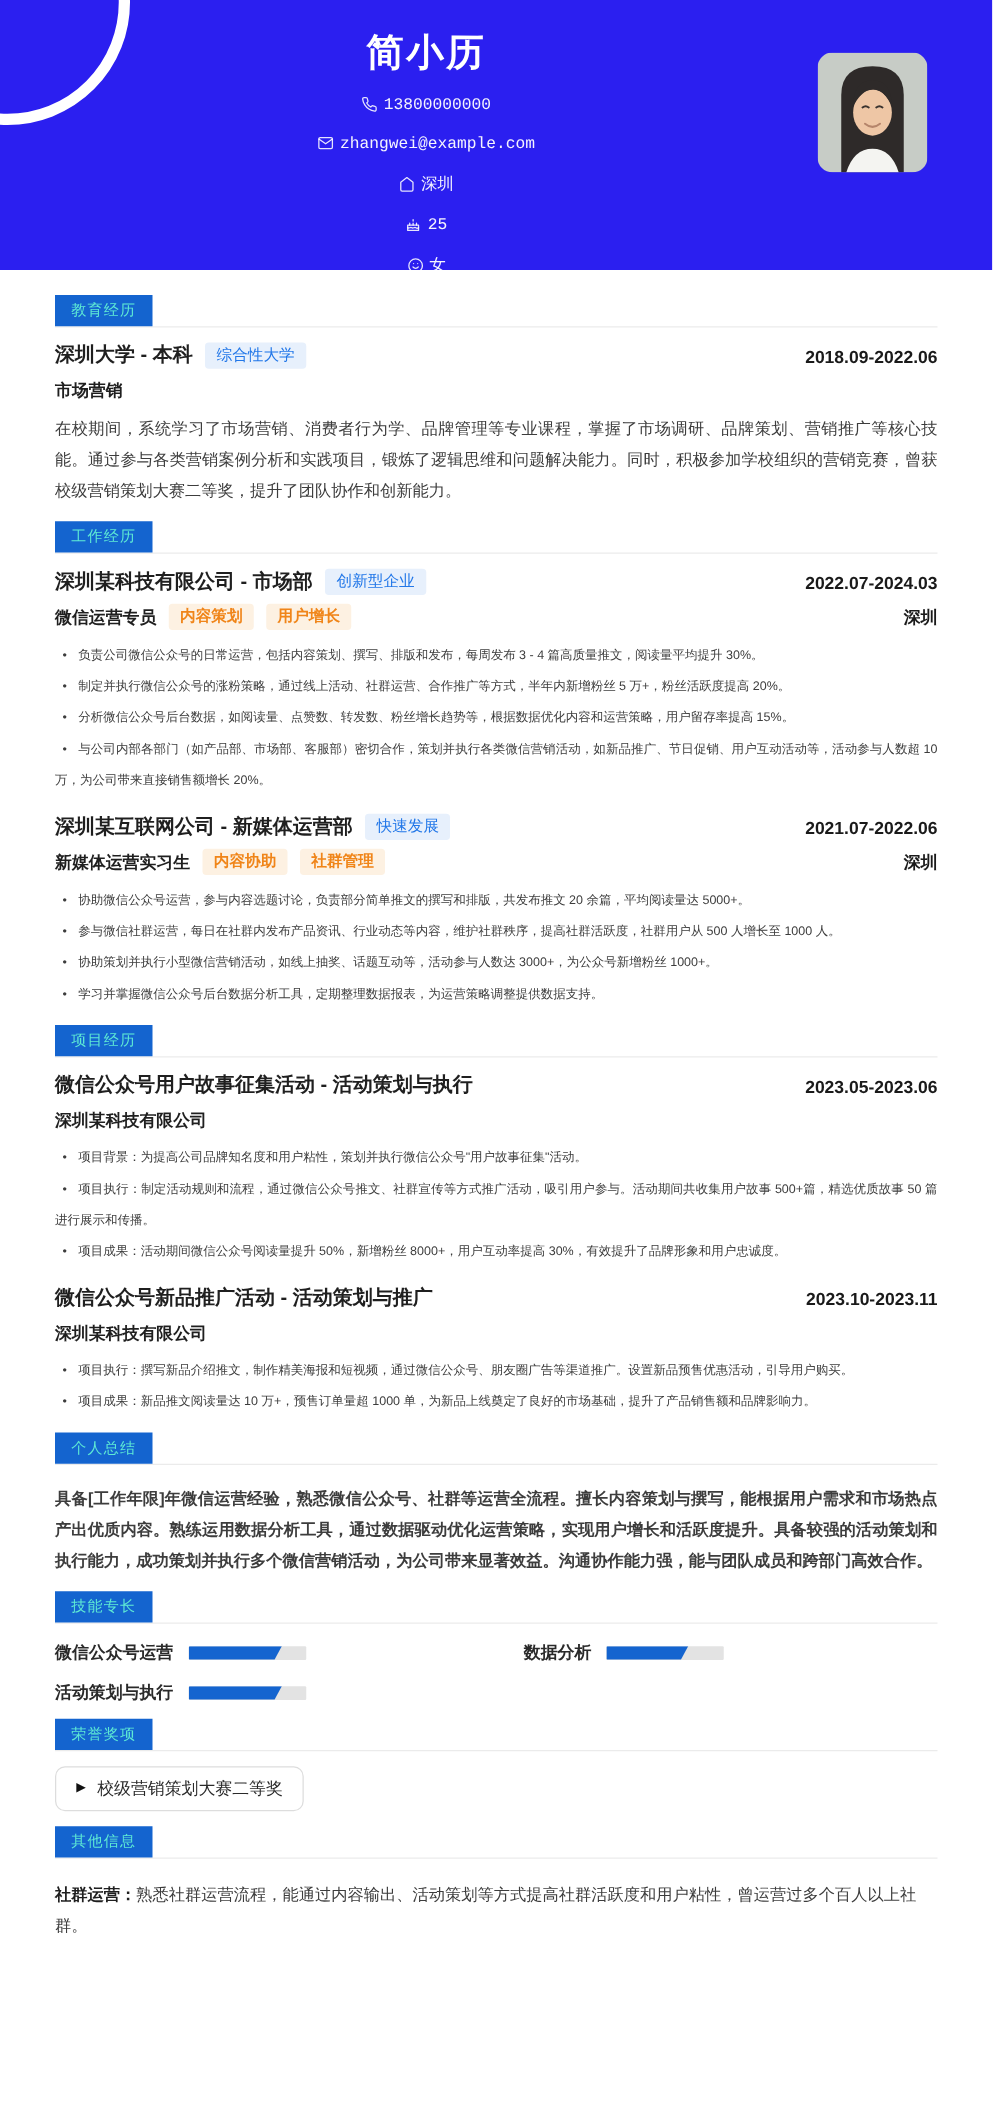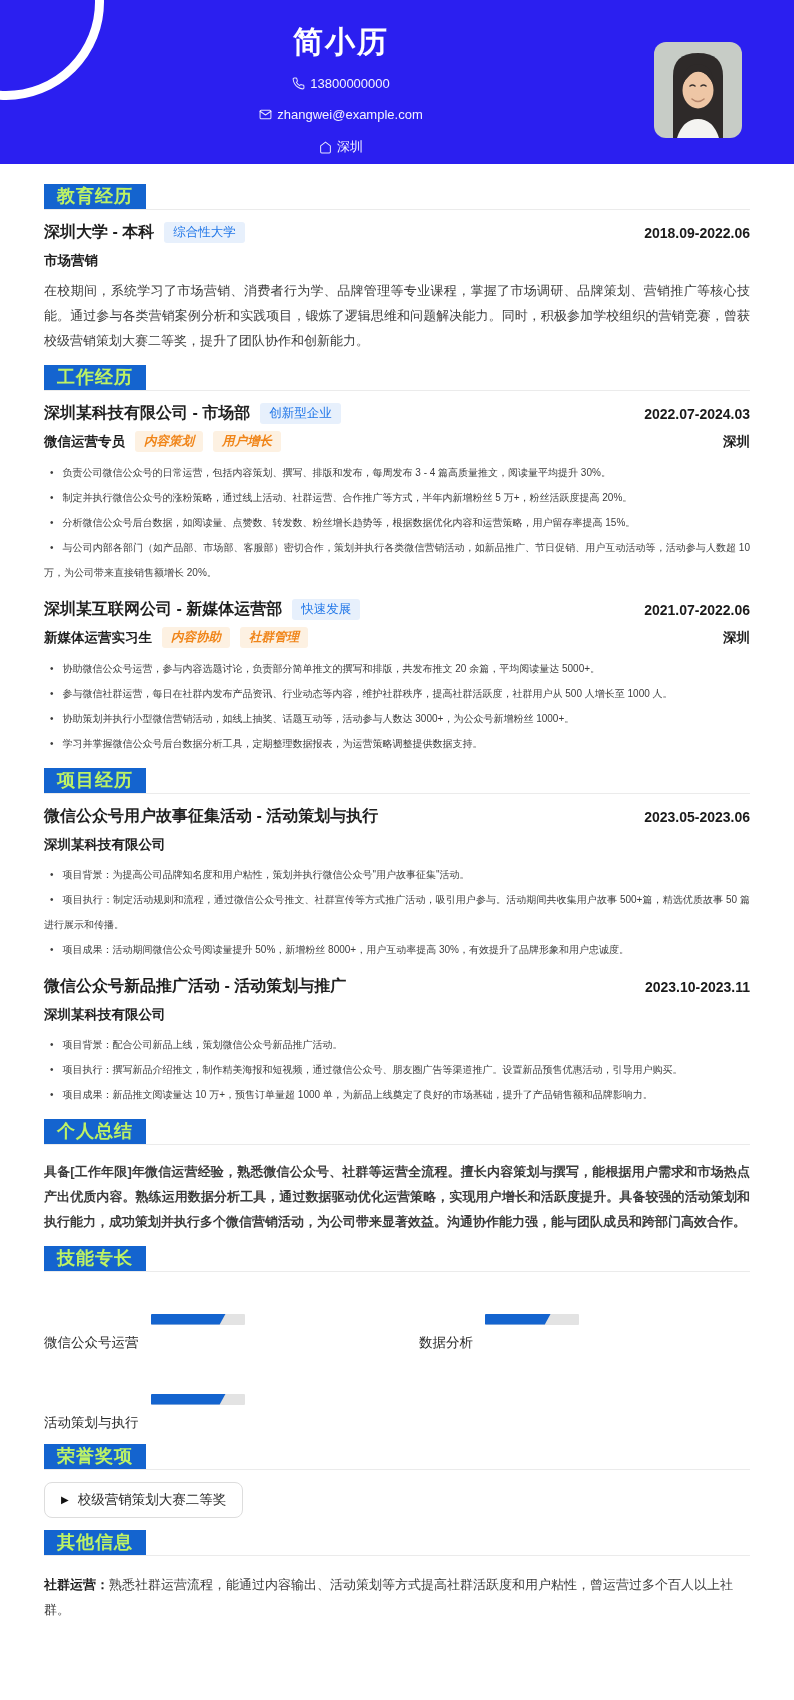--- a/index.html
+++ b/index.html
@@ -12,62 +12,62 @@
     --tag-orange-text:#F08519;
     --bar-track:#E3E3E3;
     --divider:#EBEBEB;
   }
   *{margin:0;padding:0;box-sizing:border-box;}
   html,body{background:#fff;}
   body{font-family:"Liberation Sans","DejaVu Sans",sans-serif;color:#333;}
   .page{width:794px;height:1700px;overflow:hidden;background:#fff;position:relative;margin:0 auto;}
 
   
-  .hdr{position:relative;height:164px;background:var(--header-bg);overflow:hidden;color:#fff;}
+  .hdr{position:relative;height:216px;background:var(--header-bg);overflow:hidden;color:#fff;font-family:Liberation Mono, monospace;}
   .ring{position:absolute;left:-92px;top:-96px;width:196px;height:196px;border:9px solid #fff;border-radius:50%;}
   .hdr-main{position:absolute;left:0;top:0;width:682px;text-align:center;}
   .hdr-title{margin-top:22px;font-size:30px;font-weight:600;letter-spacing:2px;color:#fff;}
   .c-row{margin-top:13px;display:flex;justify-content:center;align-items:center;gap:16px;font-size:13px;color:rgba(255,255,255,0.95);flex-direction:column;}
   .c-row.second{margin-top:9px;}
   .c-item{display:inline-flex;align-items:center;gap:5px;white-space:nowrap;}
   .c-item svg{width:13px;height:13px;stroke:rgba(255,255,255,0.88);fill:none;stroke-width:1.9;stroke-linecap:round;stroke-linejoin:round;}
   .photo{position:absolute;right:52px;top:42px;width:88px;height:96px;border-radius:12px;overflow:hidden;}
   .photo svg{display:block;width:100%;height:100%;}
 
   
   .bodyc{padding:8px 44px 30px 44px;}
   .section{margin-top:12px;}
   .sec-hdr{border-bottom:1px solid var(--divider);line-height:0;}
-  .sec-badge{position:relative;display:inline-block;background:var(--accent);color:#bef264;font-size:18px;font-weight:bold;line-height:17px;padding:4px 13px;letter-spacing:1px;}
+  .sec-badge{position:relative;display:inline-block;background:var(--accent);color:#5eead4;font-size:12px;font-weight:normal;line-height:17px;padding:4px 13px;letter-spacing:1px;}
   .sec-badge::before{content:'';position:absolute;top:6px;right:-9px;width:14px;height:100%;background:var(--badge-tail);transform:skewX(-18deg);z-index:-1;}
   .sec-body{padding-top:12px;}
 
   .item-row{display:flex;justify-content:space-between;align-items:center;}
   .item-left{display:flex;align-items:center;gap:10px;}
   .it-title{font-size:16px;font-weight:bold;color:#1f1f1f;}
   .it-date{font-size:14px;font-weight:bold;color:#1a1a1a;}
   .it-loc{font-size:13.5px;font-weight:600;color:#1a1a1a;}
   .row2{margin-top:7px;}
   .it-role{font-size:13.5px;font-weight:bold;color:#1f1f1f;}
   .it-sub{margin-top:9px;font-size:13.5px;font-weight:bold;color:#1f1f1f;}
 
   .tag{display:inline-block;font-size:12.5px;line-height:15px;padding:3px 9px;border-radius:3px;white-space:nowrap;}
   .tag.blue{background:var(--tag-blue-bg);color:var(--tag-blue-text);}
-  .tag.orange{background:var(--tag-orange-bg);color:var(--tag-orange-text);font-weight:600;font-style:italic;}
+  .tag.orange{background:var(--tag-orange-bg);color:var(--tag-orange-text);font-weight:600;}
 
   .para{margin-top:8px;font-size:13px;line-height:25px;color:#3d3d3d;text-align:justify;}
   .bullets{margin-top:8px;}
   .bullet{font-size:10px;line-height:25px;color:#3d3d3d;text-align:justify;}
   .bullet .dot{display:inline-block;padding-left:6px;margin-right:9px;color:#3d3d3d;}
   .job + .job, .project + .project{margin-top:14px;}
 
   
   .skills-grid{display:grid;grid-template-columns:1fr 1fr;column-gap:44px;row-gap:14px;padding-top:2px;}
   .skill{display:flex;align-items:center;}
-  .sk-name{font-size:13.5px;font-weight:400;color:#2a2a2a;white-space:nowrap;margin-top:48px;}
+  .sk-name{font-size:13.5px;font-weight:700;color:#2a2a2a;white-space:nowrap;}
   .sk-track{display:inline-block;margin-left:12px;width:94px;height:11px;background:var(--bar-track);border-radius:1px;overflow:hidden;}
   .sk-fill{display:block;height:100%;background:var(--accent);clip-path:polygon(0 0,100% 0,calc(100% - 6px) 100%,0 100%);}
 
   
   .honor-chip{display:inline-flex;align-items:center;gap:9px;border:1px solid #ddd;border-radius:8px;padding:8px 16px;font-size:13.5px;color:#2a2a2a;background:#fff;cursor:pointer;}
   .honor-chip .play{font-size:10px;color:#111;line-height:1;}
 
   .other-line{margin-top:4px;font-size:13px;line-height:25px;color:#3d3d3d;}
   .other-line strong{color:#1f1f1f;}
 </style>
@@ -263,21 +263,20 @@
           </div>
         </div>
 
         <div class="project">
           <div class="item-row">
             <span class="it-title">微信公众号新品推广活动 - 活动策划与推广</span>
             <span class="it-date">2023.10-2023.11</span>
           </div>
           <div class="it-sub">深圳某科技有限公司</div>
           <div class="bullets">
-            <div class="bullet"><span class="dot">•</span><span>项目背景：配合公司新品上线，策划微信公众号新品推广活动。</span></div>
             <div class="bullet"><span class="dot">•</span><span>项目执行：撰写新品介绍推文，制作精美海报和短视频，通过微信公众号、朋友圈广告等渠道推广。设置新品预售优惠活动，引导用户购买。</span></div>
             <div class="bullet"><span class="dot">•</span><span>项目成果：新品推文阅读量达 10 万+，预售订单量超 1000 单，为新品上线奠定了良好的市场基础，提升了产品销售额和品牌影响力。</span></div>
           </div>
         </div>
 
       </div>
     </section>
 
     <section class="section">
       <div class="sec-hdr">

